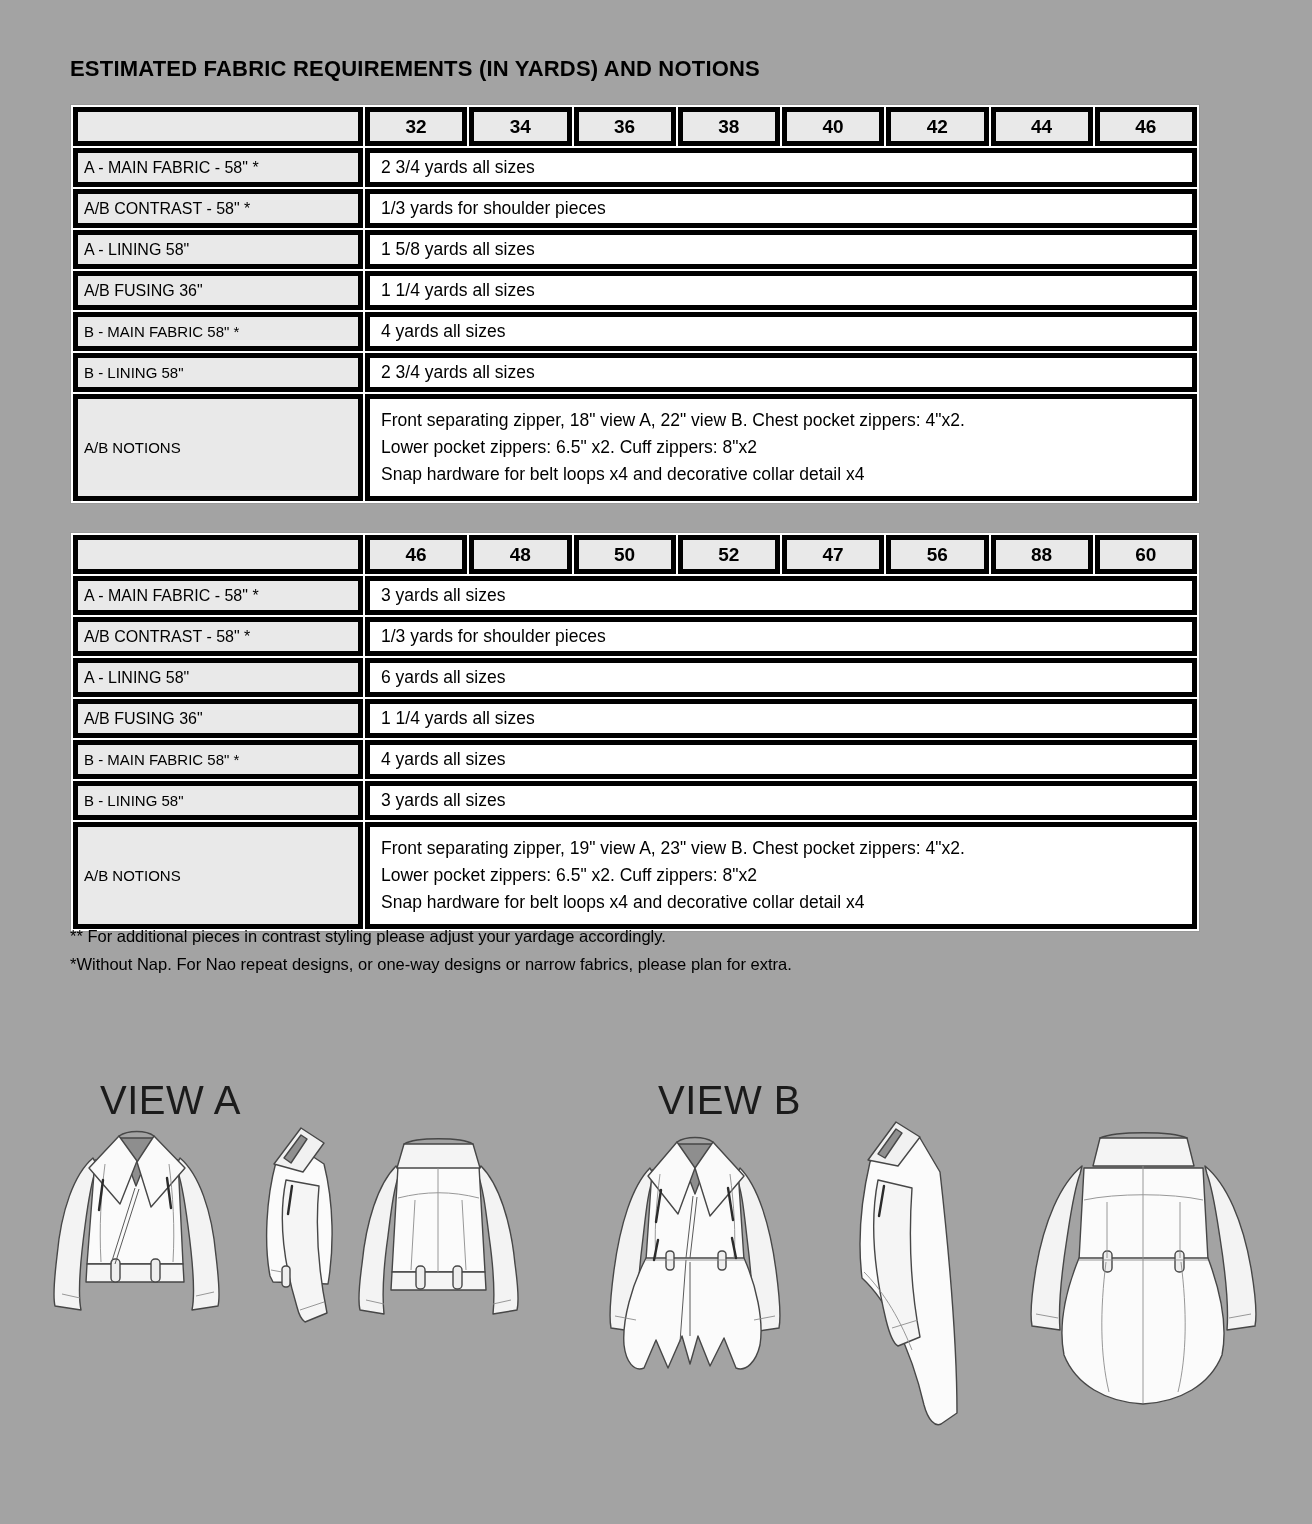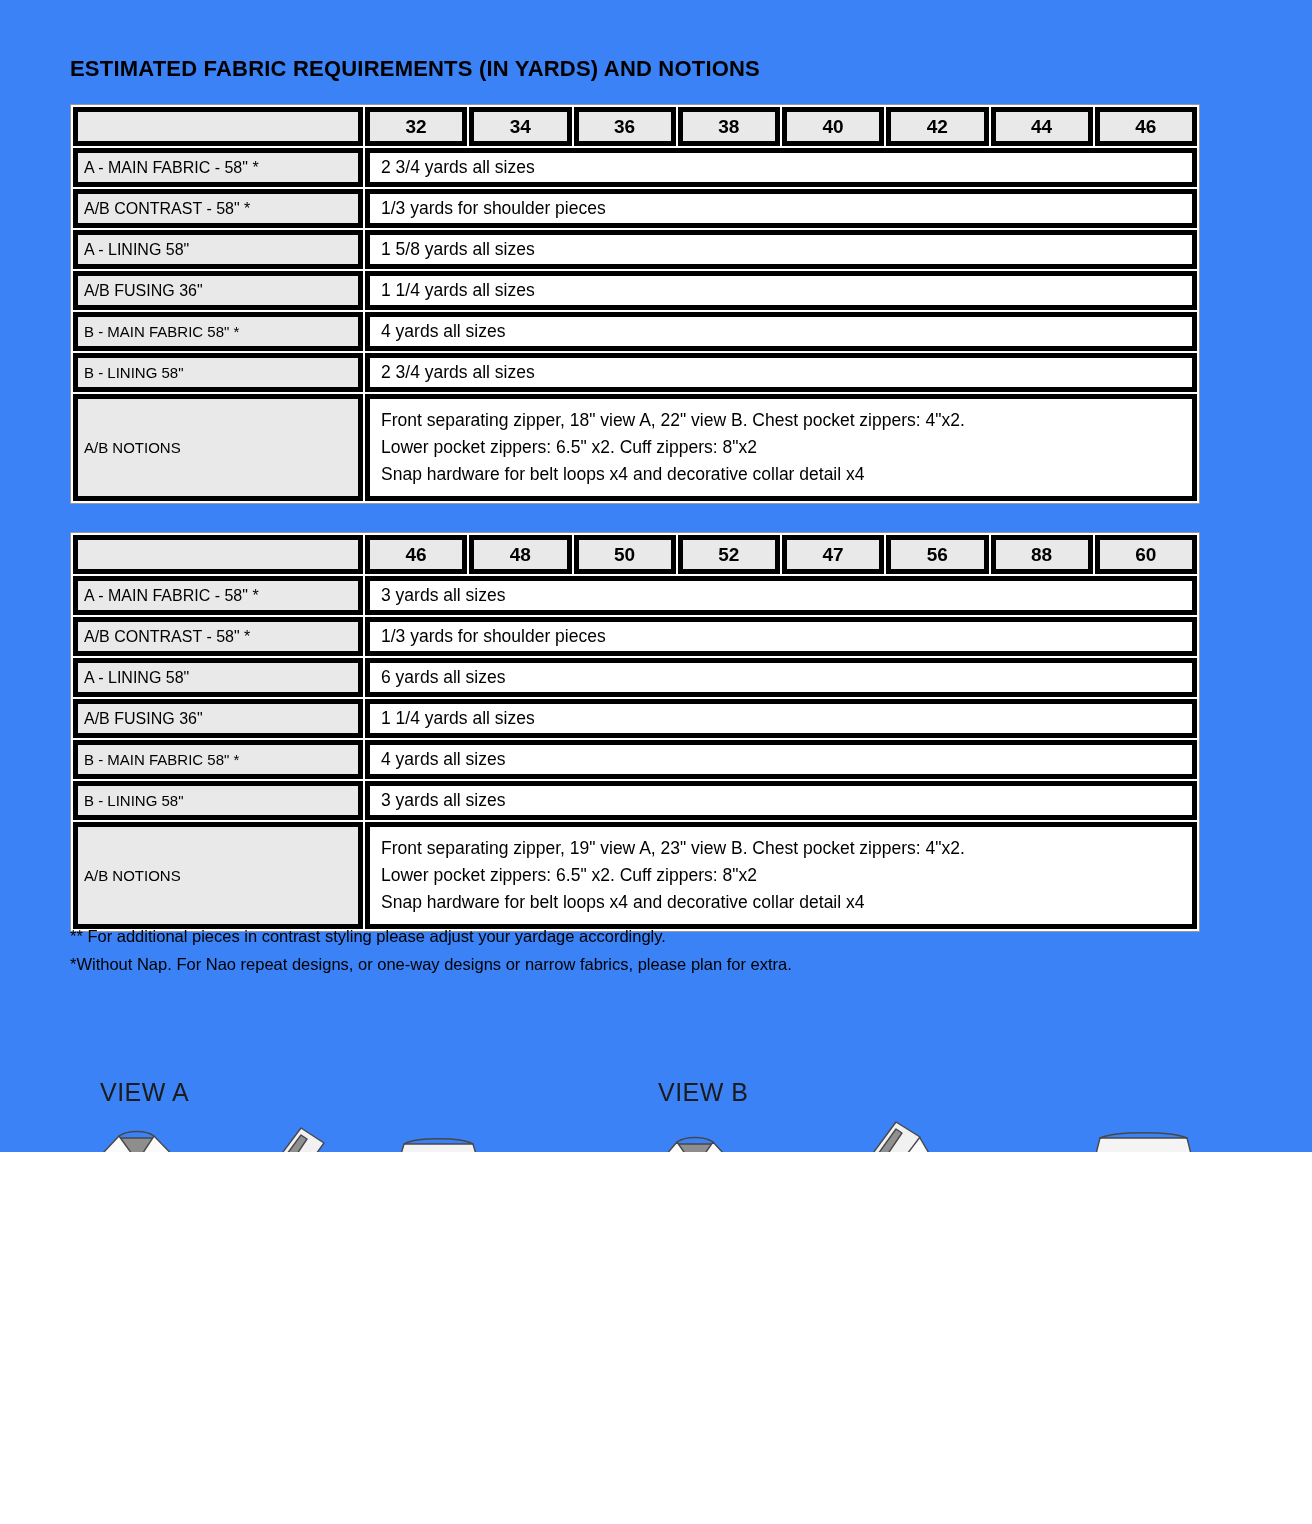--- a/index.html
+++ b/index.html
@@ -1,21 +1,21 @@
 <!DOCTYPE html>
 <html><head>
 <meta charset="utf-8">
 <style>
   * { box-sizing: border-box; }
   html, body { margin: 0; padding: 0; background: #ffffff; }
   .page {
     position: relative;
     width: 1312px;
-    height: 1152px;
-    background: #3b82f6;
+    height: 1524px;
+    background: #a3a3a3;
     font-family: "Liberation Sans", sans-serif;
     color: #000;
     overflow: hidden;
   }
   .title {
     position: absolute;
     left: 70px;
     top: 56px;
     margin: 0;
     font-size: 22px;
@@ -65,21 +65,21 @@
   .footnotes {
     position: absolute;
     left: 70px;
     top: 922px;
     font-size: 16.5px;
     line-height: 28px;
     color: #000;
   }
   .view-label {
     position: absolute;
-    font-size: 25px;
+    font-size: 40px;
     font-weight: normal;
     color: #1b1b1b;
     letter-spacing: 0.5px;
   }
   #view-a-label { left: 100px; top: 1078px; }
   #view-b-label { left: 658px; top: 1078px; }
   .jacket { position: absolute; }
   #svg-a-front { left: 38px;  top: 1106px; }
   #svg-a-side  { left: 240px; top: 1114px; }
   #svg-a-back  { left: 346px; top: 1114px; }

